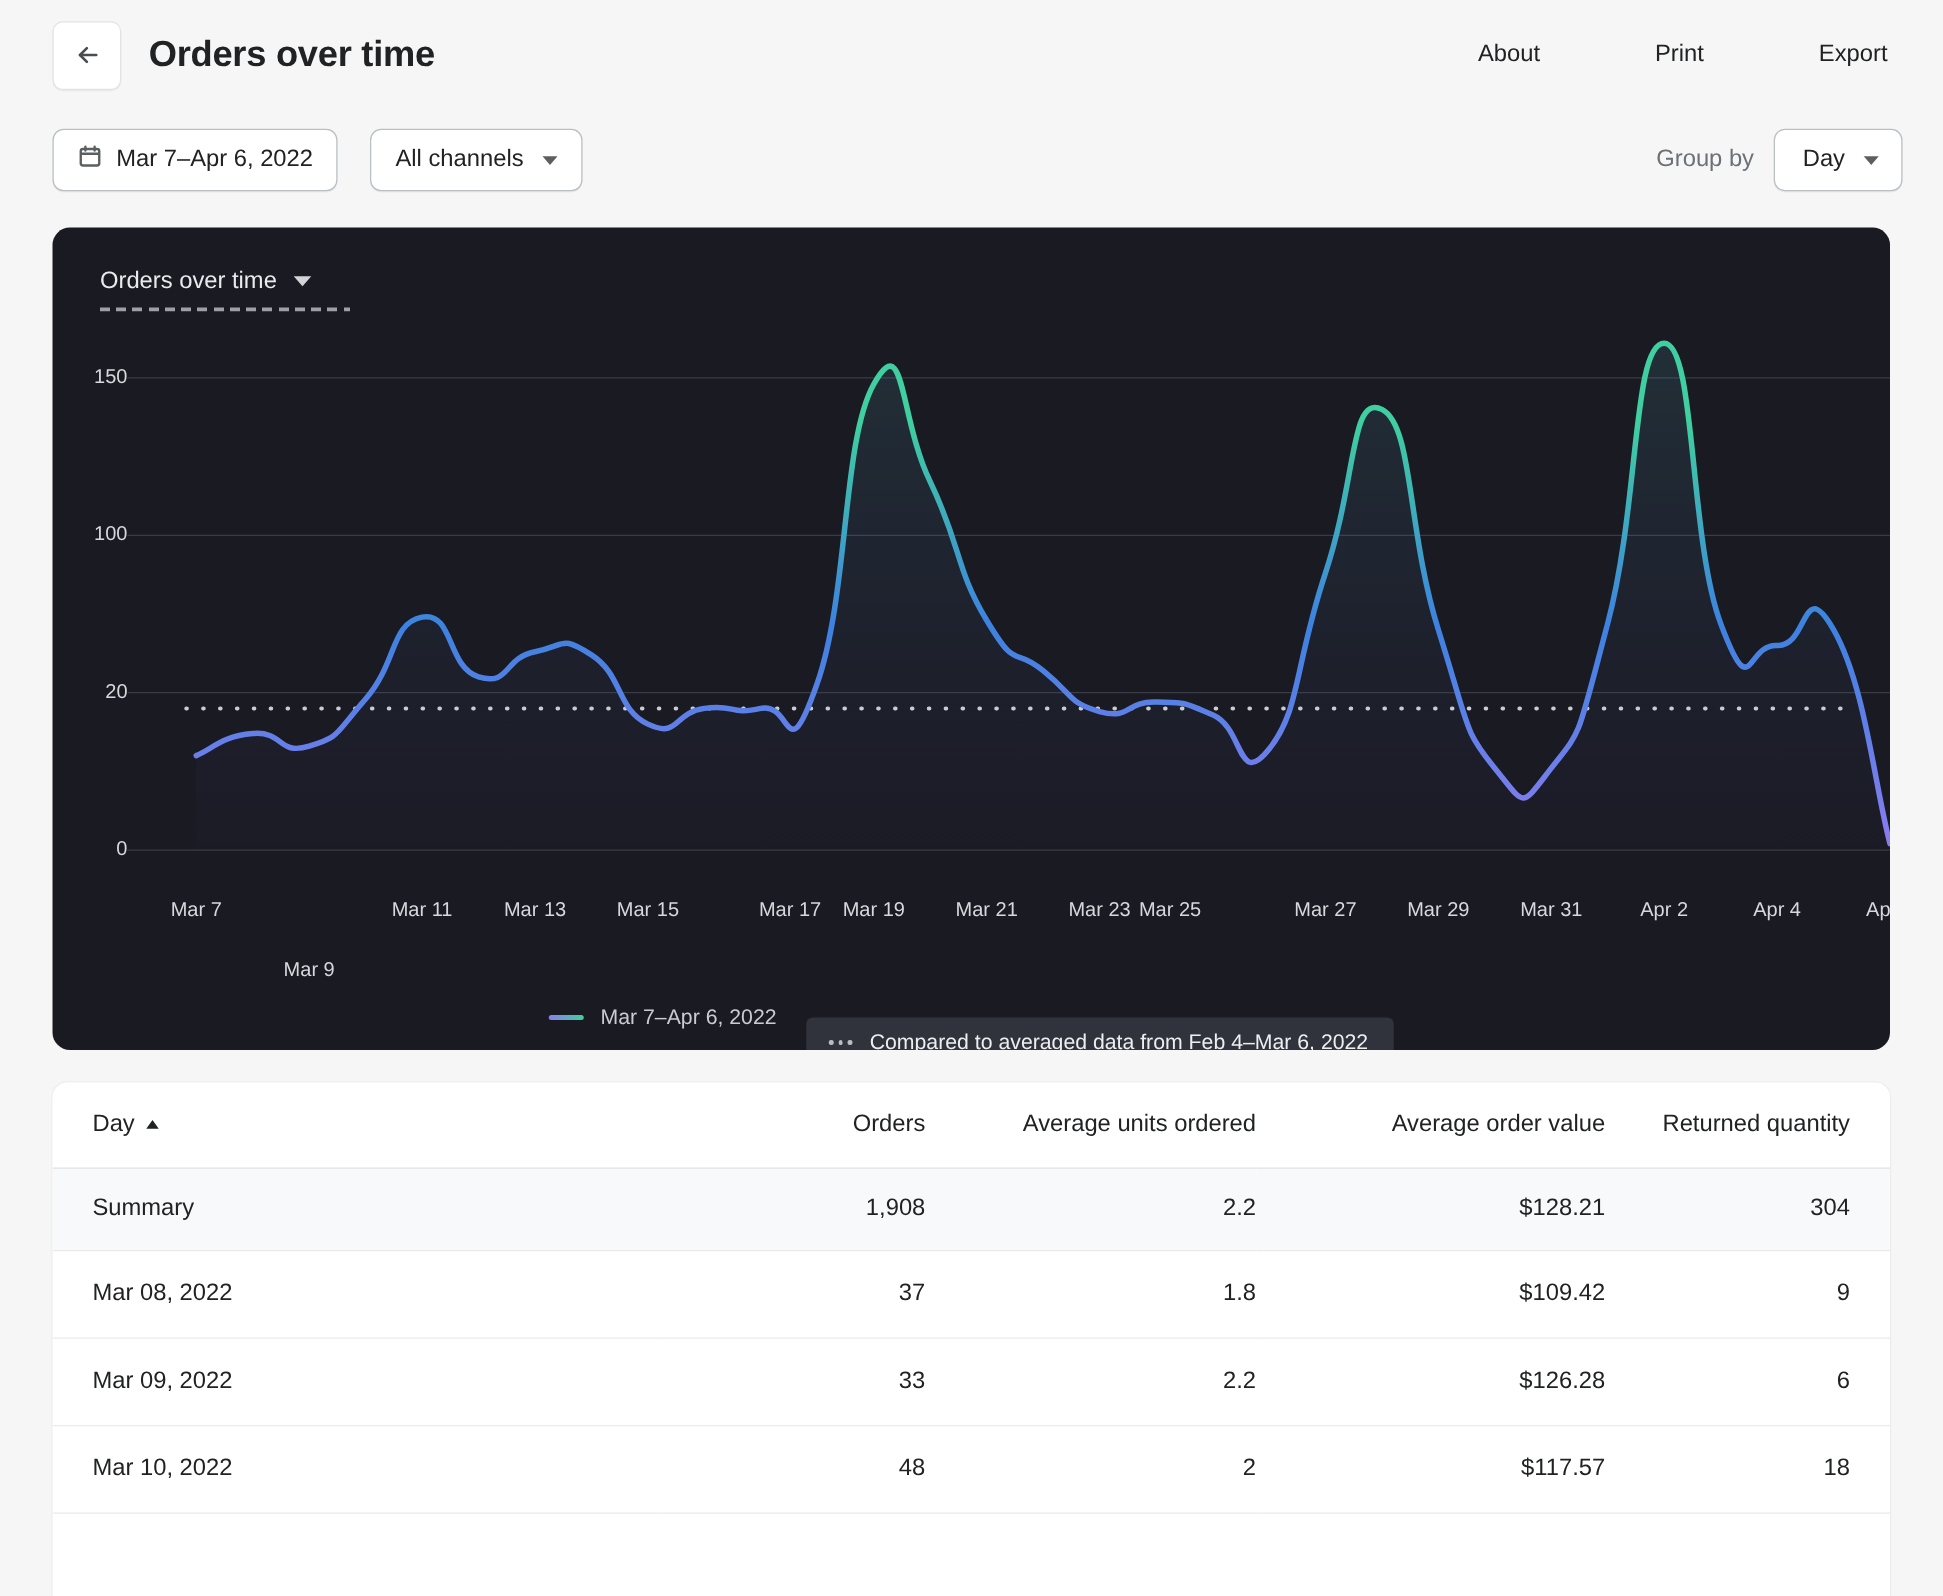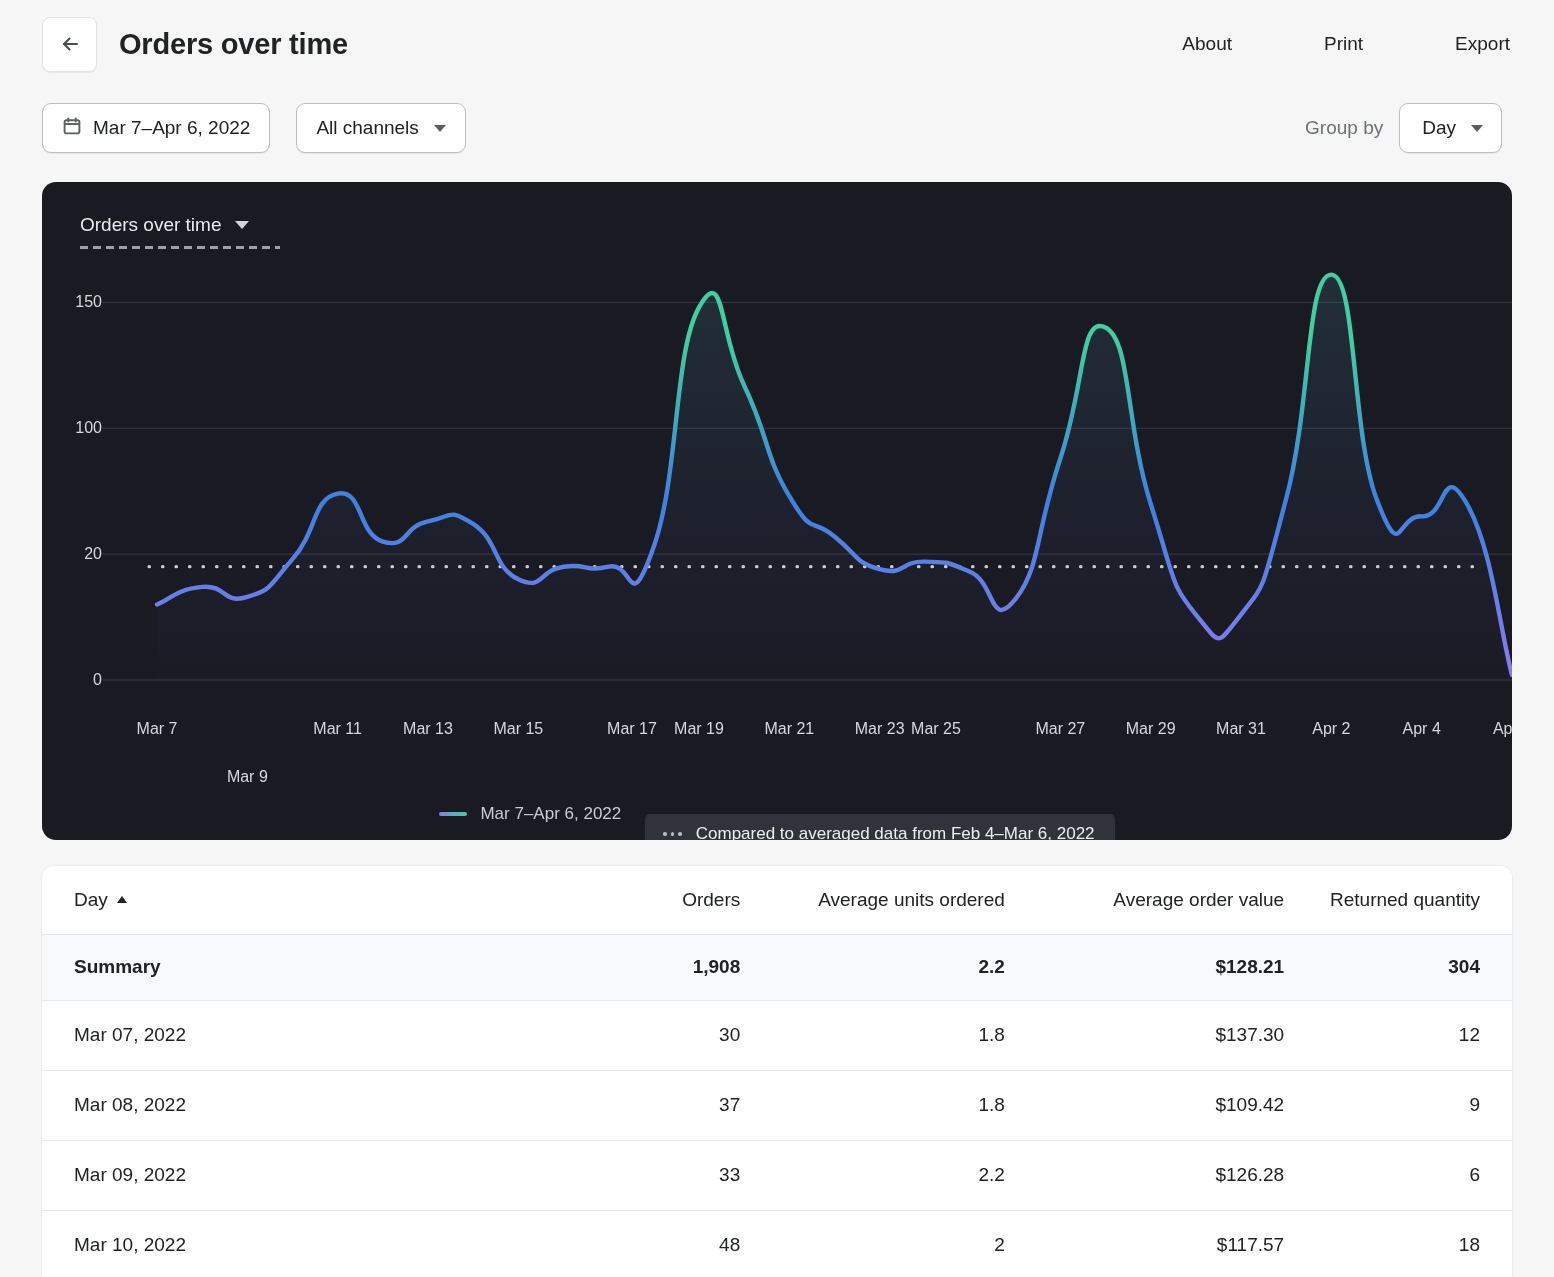--- a/index.html
+++ b/index.html
@@ -52,21 +52,21 @@
     box-shadow: 0 1px 0 rgba(0,0,0,0.05);
   }
   .pill.date { margin-left: 42px; }
   .pill.channels { margin-left: 26px; }
   .caret {
     width: 0; height: 0; border-left: 6px solid transparent;
     border-right: 6px solid transparent; border-top: 7px solid #5c5f62;
     margin-left: 4px;
   }
   .groupby-wrap {
-    margin-left: auto; margin-right: 52px;
+    margin-left: auto; margin-right: 32px;
     display: flex; align-items: center; gap: 16px;
   }
   .groupby-label { font-size: 19px; color: #6d7175; }
   .pill.groupby { padding: 0 18px 0 22px; }
 
   
   .chart-card {
     position: absolute; left: 42px; top: 182px;
     width: 1470px; height: 658px;
     background: #1a1a23; border-radius: 14px; overflow: hidden;
@@ -133,21 +133,21 @@
   .col-ret   { width: 15.5%; text-align: right; padding-right: 32px; }
 
   .th-day-inner { display: inline-flex; align-items: center; gap: 9px; cursor: pointer; }
   .sort-asc {
     width: 0; height: 0; border-left: 5px solid transparent;
     border-right: 5px solid transparent; border-bottom: 7px solid #202223;
   }
   tbody tr { border-bottom: 1px solid #e9eaeb; }
   tbody td { height: 70px; vertical-align: middle; color: #202223; }
   tr.summary { background: #f7f9fb; }
-  tr.summary td { font-weight: 700; height: 66px; }
+  tr.summary td { font-weight: 400; height: 66px; }
 </style>
 </head>
 <body>
 
 <div class="page">
 
   <div class="topbar">
     <div class="back-btn">
       <span>
         <svg width="24" height="24" viewBox="0 0 24 24" fill="none" stroke="#4a4d50" stroke-width="2.1" stroke-linecap="round" stroke-linejoin="round">
@@ -282,27 +282,20 @@
         </tr>
       </thead>
       <tbody id="tbody">
         <tr class="summary">
           <td class="col-day">Summary</td>
           <td class="col-ord">1,908</td>
           <td class="col-units">2.2</td>
           <td class="col-value">$128.21</td>
           <td class="col-ret">304</td>
         </tr>
-      <tr>
-            <td class="col-day">Mar 07, 2022</td>
-            <td class="col-ord">30</td>
-            <td class="col-units">1.8</td>
-            <td class="col-value">$137.30</td>
-            <td class="col-ret">12</td>
-          </tr>
           <tr>
             <td class="col-day">Mar 08, 2022</td>
             <td class="col-ord">37</td>
             <td class="col-units">1.8</td>
             <td class="col-value">$109.42</td>
             <td class="col-ret">9</td>
           </tr>
           <tr>
             <td class="col-day">Mar 09, 2022</td>
             <td class="col-ord">33</td>

